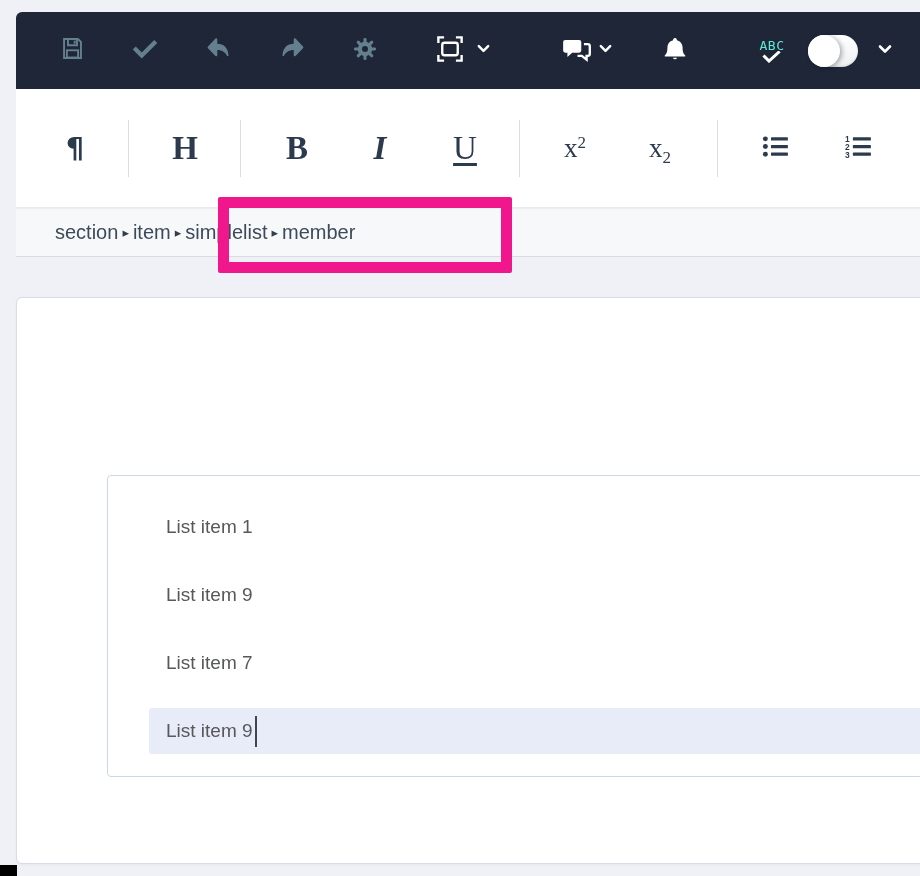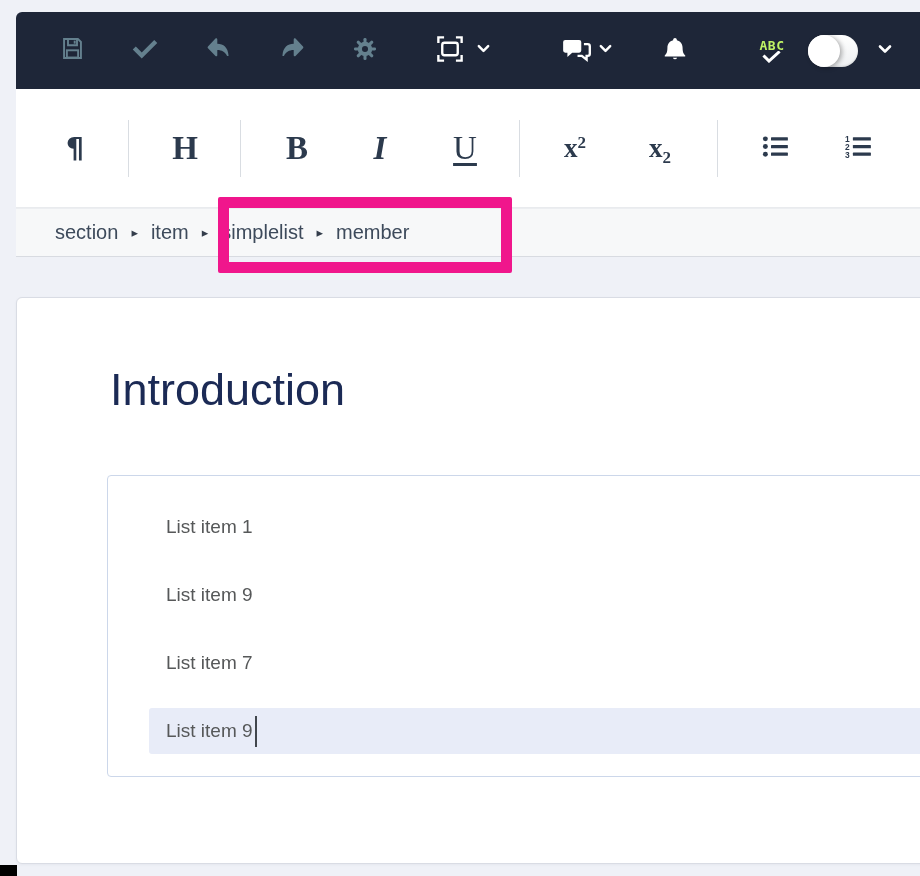--- a/index.html
+++ b/index.html
@@ -15,21 +15,21 @@
     position:absolute; left:16px; top:12px; width:904px; height:77px;
     background:#1e2638; border-radius:6px 0 0 0;
   }
   .tb-btn {
     position:absolute; top:0; height:77px; width:44px;
     display:flex; align-items:center; justify-content:center; cursor:pointer;
   }
   .tb-chev { width:28px; }
   .abc-stack { display:flex; flex-direction:column; align-items:center; }
   .abc-stack .abc-txt {
-    color:#bef264; font-size:13px; font-weight:bold; letter-spacing:.5px; line-height:13px;
+    color:#5eead4; font-size:13px; font-weight:normal; letter-spacing:.5px; line-height:13px;
     font-family:"DejaVu Sans Mono",monospace;
   }
   .abc-stack svg { margin-top:-1px; }
   .toggle {
     position:absolute; left:792px; top:23px; width:50px; height:32px;
     border-radius:16px; background:linear-gradient(#ffffff,#eef0f2);
     box-shadow:inset 0 -1px 2px rgba(0,0,0,.12); cursor:pointer;
   }
   .toggle .knob {
     position:absolute; left:0; top:0; width:32px; height:32px; border-radius:50%;
@@ -48,33 +48,33 @@
   }
   .fmt-divider {
     position:absolute; top:31px; height:57px; width:1px; background:#d9dde2;
   }
   .g-para { font-family:"DejaVu Sans",sans-serif; font-weight:bold; font-size:29px; }
   .g-serif { font-family:"Liberation Serif","DejaVu Serif",serif; font-size:33px; }
   .g-head { font-weight:600; }
   .g-bold { font-weight:bold; }
   .g-italic { font-style:italic; font-weight:600; }
   .g-under { text-decoration:underline; text-underline-offset:4px; font-weight:500; }
-  .supsub { font-family:"Liberation Serif","DejaVu Serif",serif; font-weight:bold; }
+  .supsub { font-family:"Liberation Serif","DejaVu Serif",serif; font-weight:normal; }
   .supsub .base { font-size:27px; }
   .supsub .sup { font-size:17px; position:relative; top:-9px; }
   .supsub .sub { font-size:17px; position:relative; top:6px; }
 
   
   .breadcrumb-bar {
     position:absolute; left:16px; top:208px; width:904px; height:49px;
     background:#f7f8f9; border-top:1px solid #eceef1; border-bottom:1px solid #d8dbe1;
     display:flex; align-items:center; padding-left:39px;
     font-size:20px; color:#3d4a5b;
   }
-  .crumbs { display:flex; align-items:center; gap:13px; }
+  .crumbs { display:flex; align-items:center; gap:4px; }
   .crumb { cursor:pointer; }
   .crumb-sep { font-family:"DejaVu Sans",sans-serif; font-size:13px; color:#333d4b; }
 
   .annotation-box {
     position:absolute; left:218px; top:197px; width:294px; height:76px;
     border:11px solid #f0168c; border-radius:2px; z-index:20; pointer-events:none;
   }
 
   
   .doc-card {
@@ -303,21 +303,20 @@
       <span class="crumb-sep">▸</span>
       <span class="crumb">simplelist</span>
       <span class="crumb-sep">▸</span>
       <span class="crumb">member</span>
     </div>
   </div>
 
   <div class="annotation-box"></div>
 
   <div class="doc-card">
-    <div class="doc-title">Introduction</div>
 
     <div class="doc-list">
       <div class="list-row">
         <span class="row-text">List item 1</span>
       </div>
       <div class="list-row">
         <span class="row-text">List item 9</span>
       </div>
       <div class="list-row">
         <span class="row-text">List item 7</span>

